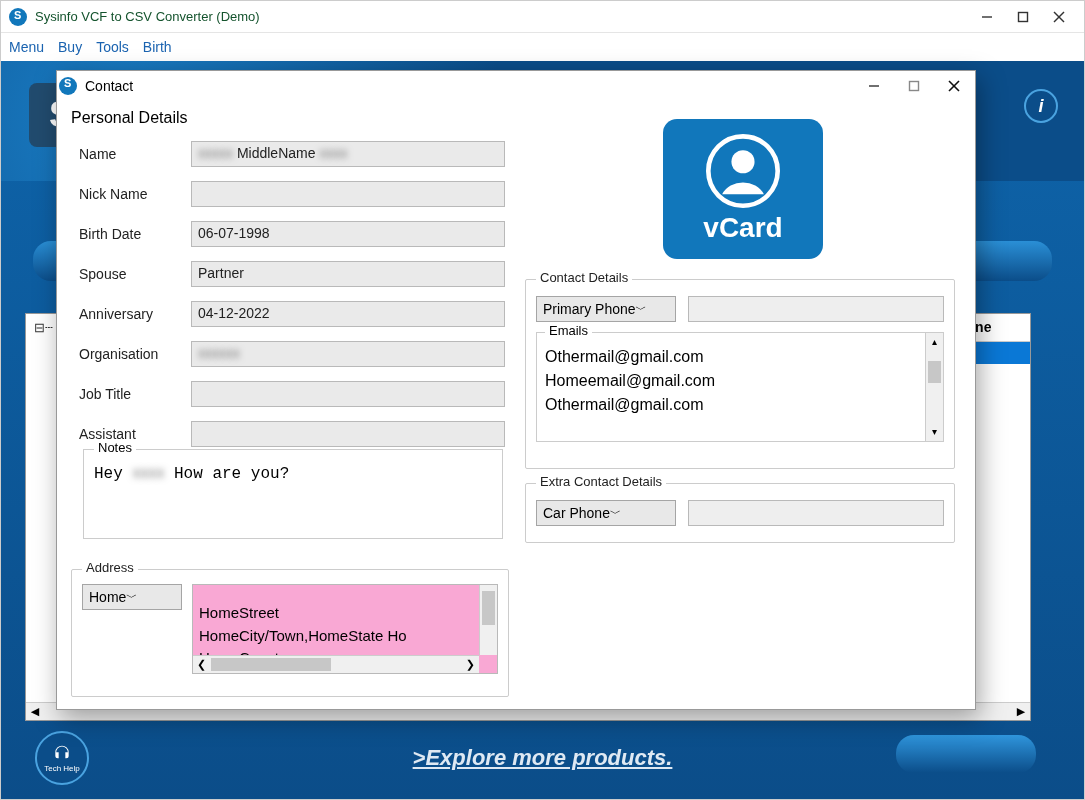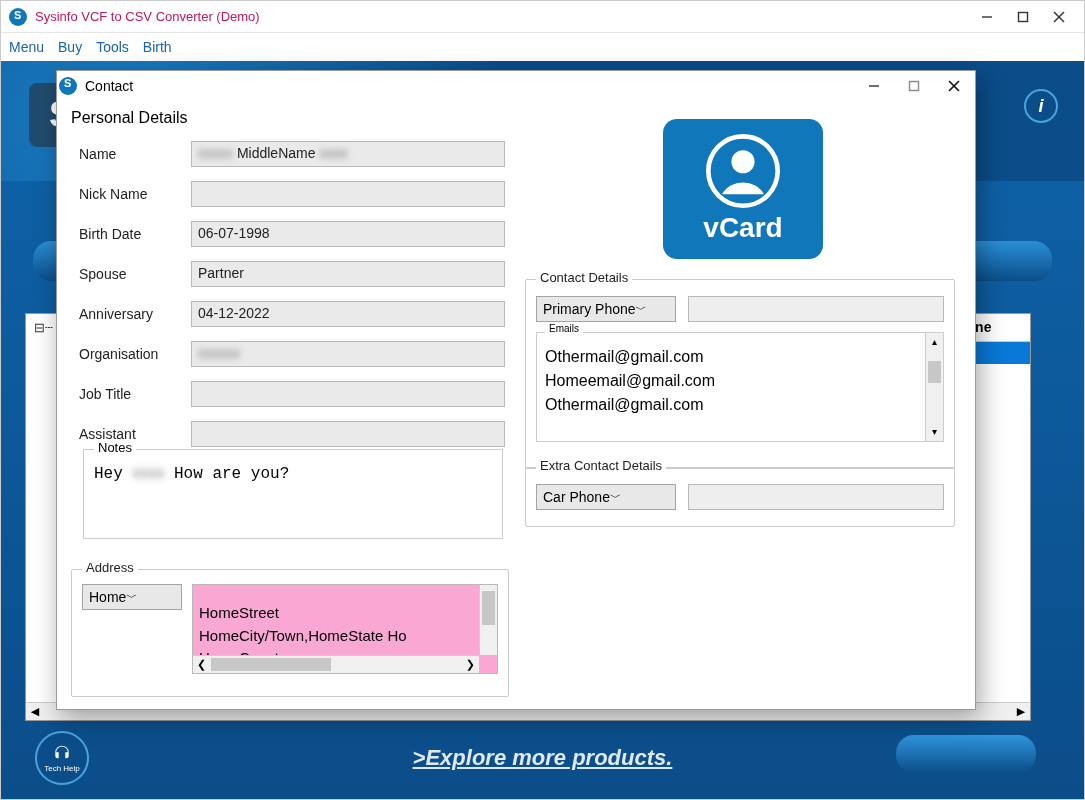--- a/index.html
+++ b/index.html
@@ -3,21 +3,21 @@
 <meta charset="utf-8">
 <style>
 * { box-sizing: border-box; margin: 0; padding: 0; font-family: "Segoe UI", Arial, sans-serif; }
 body { width: 1085px; height: 800px; overflow: hidden; background: #fff; position: relative; }
 
 
 .main-window { width: 100%; height: 100%; border: 1px solid #ccc; background: #fff; }
 .main-titlebar { height: 32px; display: flex; align-items: center; padding: 0 8px; background: #fff; border-bottom: 1px solid #e5e5e5; }
 .main-titlebar .app-icon { width: 18px; height: 18px; background: #1177bb; border-radius: 50%; margin-right: 8px; position: relative; }
 .main-titlebar .app-icon::after { content: "S"; color: #fff; font-size: 11px; font-weight: bold; position: absolute; left: 5px; top: 1px; }
-.main-titlebar .title { font-size: 13px; color: #be185d; flex: 1; }
+.main-titlebar .title { font-size: 13px; color: #14532d; flex: 1; }
 .main-titlebar .win-controls { display: flex; gap: 18px; padding-right: 8px; }
 .win-btn { width: 18px; height: 18px; display: flex; align-items: center; justify-content: center; color: #333; font-size: 14px; cursor: pointer; }
 .win-btn svg { width: 12px; height: 12px; }
 
 .menu-bar { height: 28px; display: flex; align-items: center; padding: 0 8px; font-size: 14px; color: #1a63b0; }
 .menu-bar span { margin-right: 14px; cursor: pointer; }
 
 
 .content-bg { position: absolute; left: 1px; right: 1px; top: 61px; bottom: 1px; background: linear-gradient(#0e64aa,#0b4d89); }
 .top-banner { height: 120px; background: radial-gradient(circle at 120px 60px, #1a7ec6, #0b4d89 380px); position: relative; }
@@ -69,28 +69,28 @@
 .vcard svg { width: 74px; height: 74px; }
 .vcard .vc-text { color: #fff; font-size: 28px; font-weight: 600; margin-top: 4px; }
 
 
 .fs-contact { left: 454px; top: 170px; width: 430px; height: 190px; }
 .fs-contact .row1 { display: flex; gap: 12px; padding: 16px 10px 10px; align-items: center; }
 .select { height: 26px; background: #e8e8e8; border: 1px solid #a5a5a5; display: flex; align-items: center; padding: 0 6px; font-size: 14px; }
 .select .chev { font-size: 11px; }
 .small-input { height: 26px; background: #eee; border: 1px solid #b9b9b9; flex: 1; }
 .emails-box { margin: 0 10px; border: 1px solid #ccc; height: 110px; position: relative; }
-.emails-box .em-label { position: absolute; left: 8px; top: -10px; background: #fff; padding: 0 4px; font-size: 10px; }
+.emails-box .em-label { position: absolute; left: 8px; top: -10px; background: #fff; padding: 0 4px; font-size: 13px; }
 .emails-box .em-list { padding: 12px 8px; font-family: "Courier New", monospace; font-size: 16px; line-height: 1.5; }
 .emails-box .vscroll { position: absolute; right: 0; top: 0; bottom: 0; width: 18px; background: #f0f0f0; border-left: 1px solid #ccc; }
 .vscroll .up, .vscroll .down { height: 18px; text-align: center; font-size: 10px; line-height: 18px; }
 .vscroll .thumb { position: absolute; left: 2px; right: 2px; top: 28px; height: 22px; background: #c7c7c7; }
 
 
-.fs-extra { left: 454px; top: 358px; width: 430px; height: 60px; }
+.fs-extra { left: 454px; top: 374px; width: 430px; height: 60px; }
 .fs-extra .row1 { padding: 16px 10px 0; display: flex; gap: 12px; }
 
 
 .fs-address { left: 0; top: 460px; width: 438px; height: 128px; }
 .fs-address .addr-body { padding: 14px 10px 8px; display: flex; gap: 10px; }
 .addr-text { flex: 1; border: 1px solid #b9b9b9; background: #f9a8d4; font-family: "Courier New", monospace; font-size: 15px; padding: 17px 6px; line-height: 1.5; position: relative; height: 90px; overflow: hidden; }
 .addr-text .vscroll { top: 0; bottom: 18px; }
 .addr-text .hscroll { position: absolute; left: 0; right: 18px; bottom: 0; height: 18px; background: #f0f0f0; border-top: 1px solid #ccc; display: flex; align-items: center; justify-content: space-between; font-size: 11px; padding: 0 4px; }
 .addr-text .hscroll .hthumb { position: absolute; left: 18px; width: 120px; top: 2px; bottom: 2px; background: #c7c7c7; }
 

